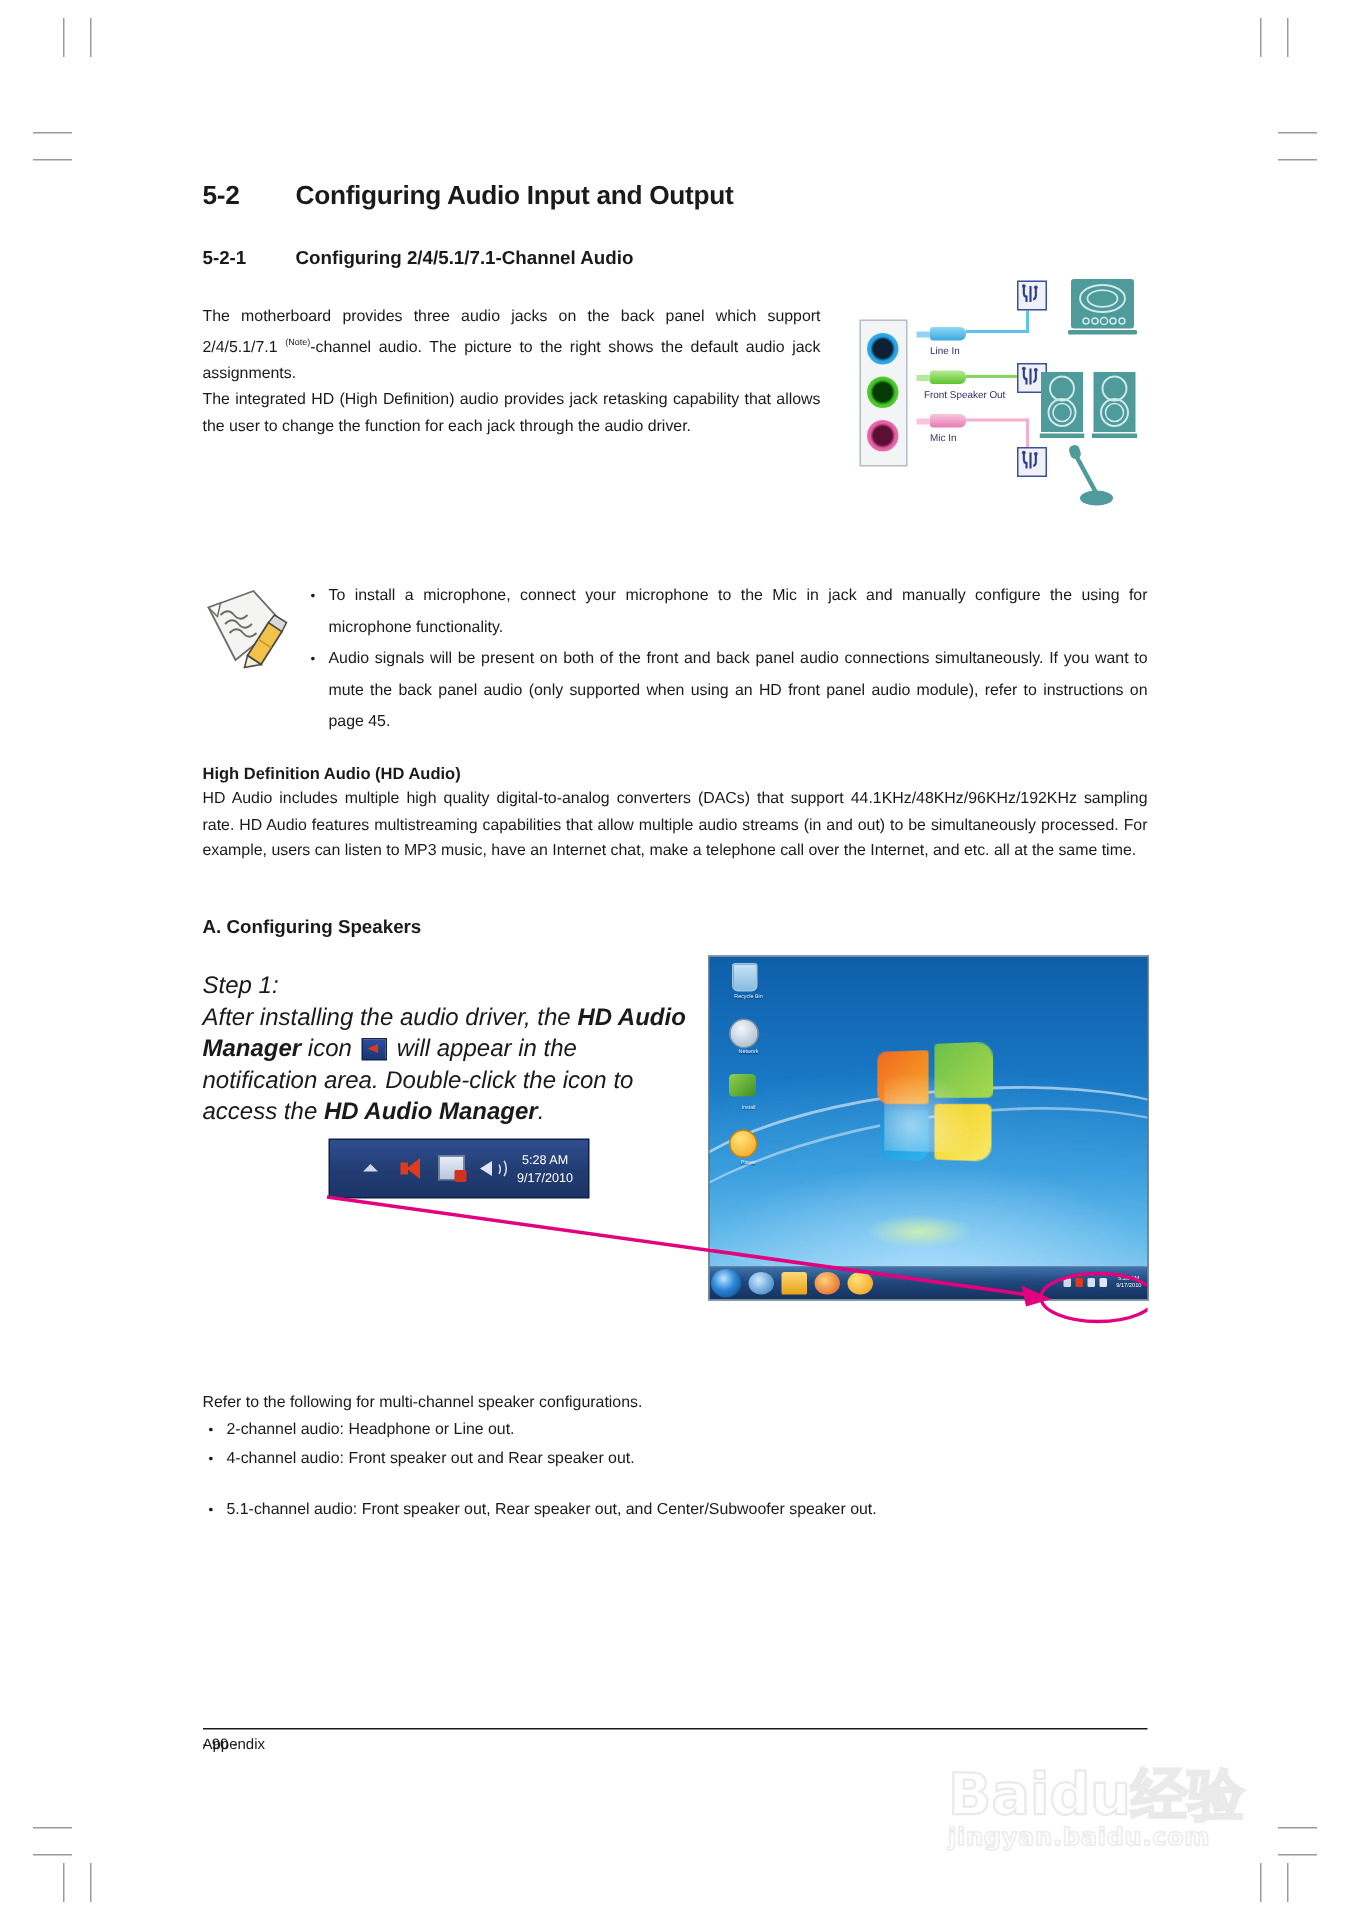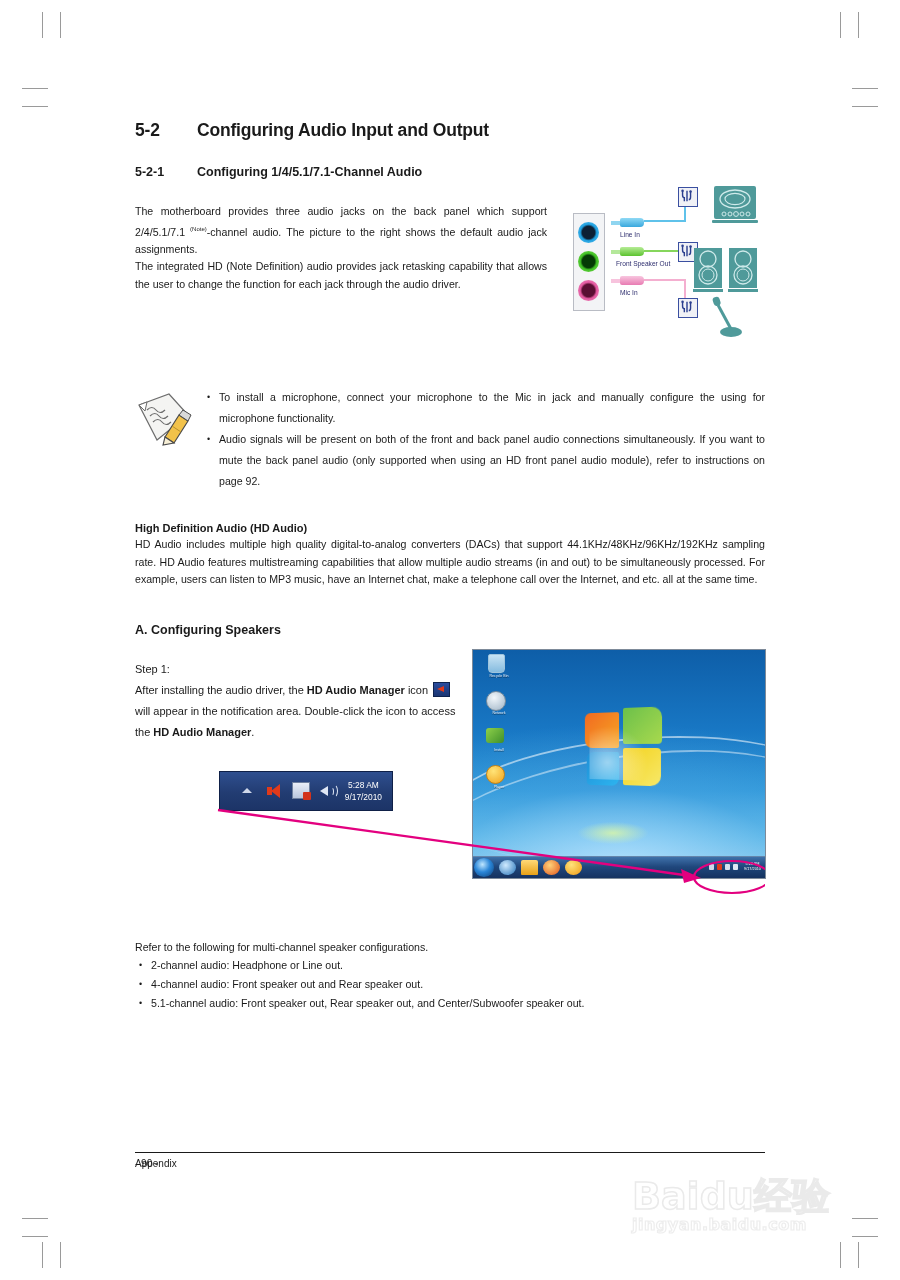--- a/index.html
+++ b/index.html
@@ -111,26 +111,26 @@
     padding-left: 12px;
     margin: 0;
   }
   .note-li::before {
     content: "\2022";
     position: absolute; left: 0; top: 0;
     font-size: 9px;
   }
 
   
-  .sec-hd { margin-top: 30px; }
+  .sec-hd { margin-top: 18px; }
   .sec-speakers { margin-top: 34px; }
 
   
   .step-wrap { position: relative; margin-top: 22px; height: 238px; }
-  .step-text { width: 330px; font-size: 11px; line-height: 21px; }
+  .step-text { width: 330px; font-size: 16px; line-height: 21px; font-style: italic; }
   .inline-icon {
     display: inline-block; vertical-align: -3px;
     width: 15px; height: 13px;
     background: linear-gradient(180deg, #2b4d9e 0%, #1b3673 100%);
     border: 1px solid #0e234f;
     position: relative;
     margin: 0 2px;
   }
   .inline-icon::after {
     content: "";
@@ -366,27 +366,27 @@
 
 <div id="page">
 
   <div class="h1-row">
     <div class="h1-num">5-2</div>
     <div class="h1-text">Configuring Audio Input and Output</div>
   </div>
 
   <div class="h2-row">
     <div class="h2-num">5-2-1</div>
-    <div class="h2-text">Configuring 1/4/5.1/7.1-Channel Audio</div>
+    <div class="h2-text">Configuring 2/4/5.1/7.1-Channel Audio</div>
   </div>
 
   <div class="intro">
     <div class="intro-text">
       <p class="para"><span>The motherboard provides three audio jacks on the back panel which support 2/4/5.1/7.1 </span><span class="sup">(Note)</span><span>-channel audio. The picture to the right shows the default audio jack assignments.</span></p>
-      <p class="para">The integrated HD (Note Definition) audio provides jack retasking capability that allows the user to change the function for each jack through the audio driver.</p>
+      <p class="para">The integrated HD (High Definition) audio provides jack retasking capability that allows the user to change the function for each jack through the audio driver.</p>
     </div>
 
     <div class="jackfig">
 
       <div class="jack-panel">
         <div class="jack-hole jack-blue"></div>
         <div class="jack-hole jack-green"></div>
         <div class="jack-hole jack-pink"></div>
       </div>
 
@@ -493,21 +493,21 @@
         <path d="M15 25 Q20 20 24 25 T33 25" stroke="#6d6d6d" stroke-width="1.2" fill="none"></path>
         <path d="M18 31 Q23 26 27 31 T36 31" stroke="#6d6d6d" stroke-width="1.2" fill="none"></path>
         <polygon points="30,46 44,24 53,30 39,52" fill="#f2c24a" stroke="#4a4a4a" stroke-width="1.2"></polygon>
         <polygon points="30,46 39,52 28,54" fill="#f7efd6" stroke="#4a4a4a" stroke-width="1.1"></polygon>
         <polygon points="44,24 53,30 56,24 48,19" fill="#d9d9d9" stroke="#4a4a4a" stroke-width="1"></polygon>
         <line x1="37" y1="35" x2="46" y2="41" stroke="#b8902c" stroke-width="1"></line>
       </svg>
     </div>
     <div class="note-list">
       <p class="note-li">To install a microphone, connect your microphone to the Mic in jack and manually configure the using for microphone functionality.</p>
-      <p class="note-li">Audio signals will be present on both of the front and back panel audio connections simultaneously. If you want to mute the back panel audio (only supported when using an HD front panel audio module), refer to instructions on page 92.</p>
+      <p class="note-li">Audio signals will be present on both of the front and back panel audio connections simultaneously. If you want to mute the back panel audio (only supported when using an HD front panel audio module), refer to instructions on page 45.</p>
     </div>
   </div>
 
   <div class="sec-hd">
     <div class="h3">High Definition Audio (HD Audio)</div>
     <p class="para">HD Audio includes multiple high quality digital-to-analog converters (DACs) that support 44.1KHz/48KHz/96KHz/192KHz sampling rate. HD Audio features multistreaming capabilities that allow multiple audio streams (in and out) to be simultaneously processed. For example, users can listen to MP3 music, have an Internet chat, make a telephone call over the Internet, and etc. all at the same time.</p>
   </div>
 
   <div class="sec-speakers">
     <div class="h3-big">A. Configuring Speakers</div>
@@ -601,21 +601,21 @@
       <polygon points="566,219 546,210 549,224" fill="#e3007f"></polygon>
       <ellipse cx="597" cy="218" rx="38" ry="16" fill="none" stroke="#e3007f" stroke-width="2.2"></ellipse>
     </svg>
   </div>
 
   <div style="margin-top:42px;">
     <div class="para nojust">Refer to the following for multi-channel speaker configurations.</div>
     <div style="margin-left:4px;">
       <p class="note-li" style="line-height:19px;">2-channel audio: Headphone or Line out.</p>
       <p class="note-li" style="line-height:19px;">4-channel audio: Front speaker out and Rear speaker out.</p>
-      <p class="note-li" style="line-height:19px;">5.1-channel audio: Front speaker out, Rear speaker out, and Center/Subwoofer speaker out.</p>
+      <p class="note-li" style="line-height:19px;margin-top:15px;">5.1-channel audio: Front speaker out, Rear speaker out, and Center/Subwoofer speaker out.</p>
     </div>
   </div>
 
   <div class="footer">
     <div class="footer-rule"></div>
     <div class="footer-row">
       <div class="footer-left">Appendix</div>
       <div class="footer-center">- 90 -</div>
     </div>
   </div>

